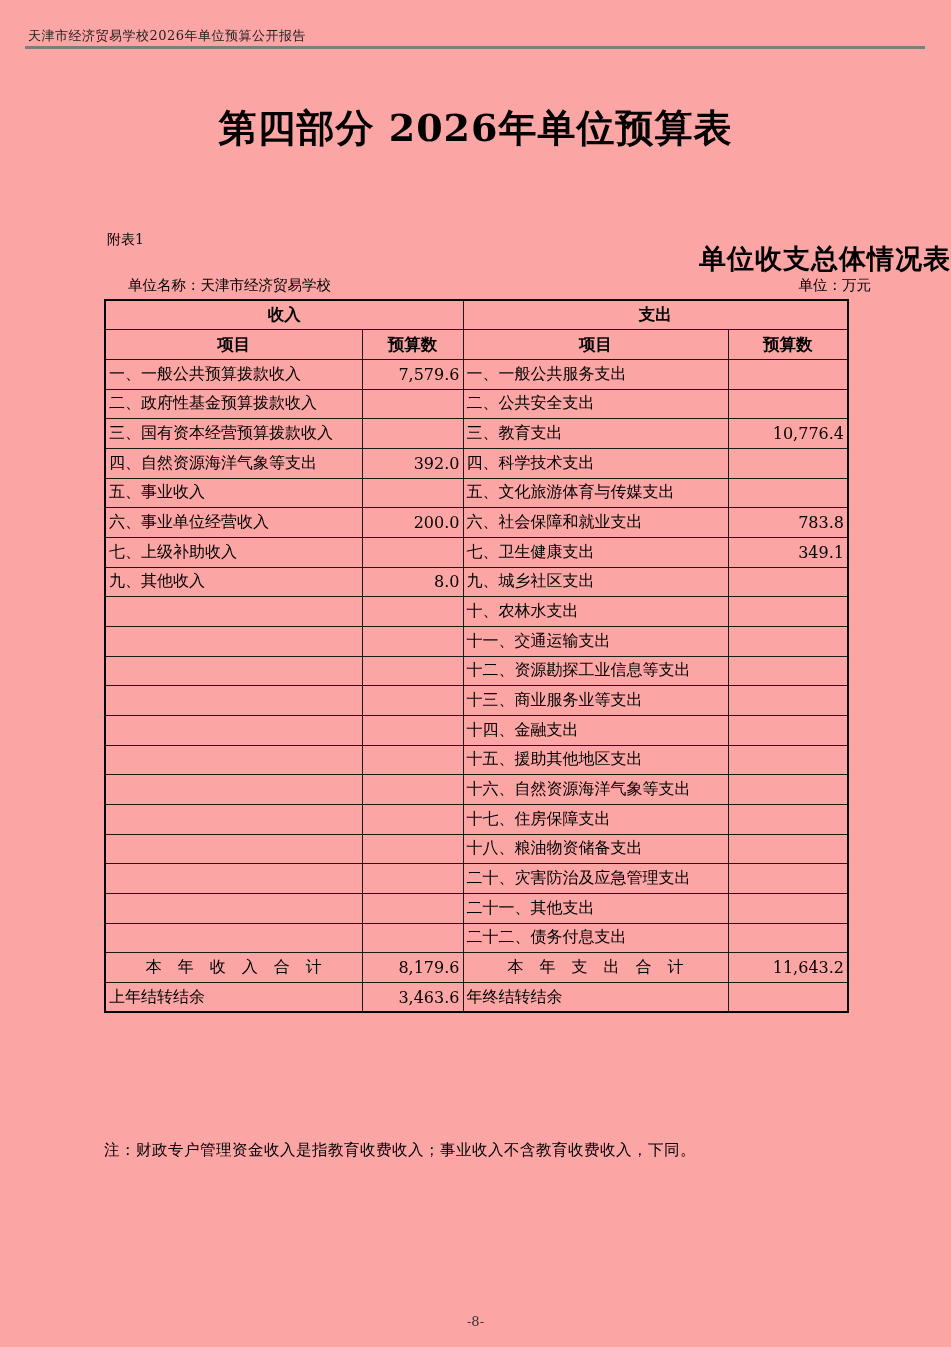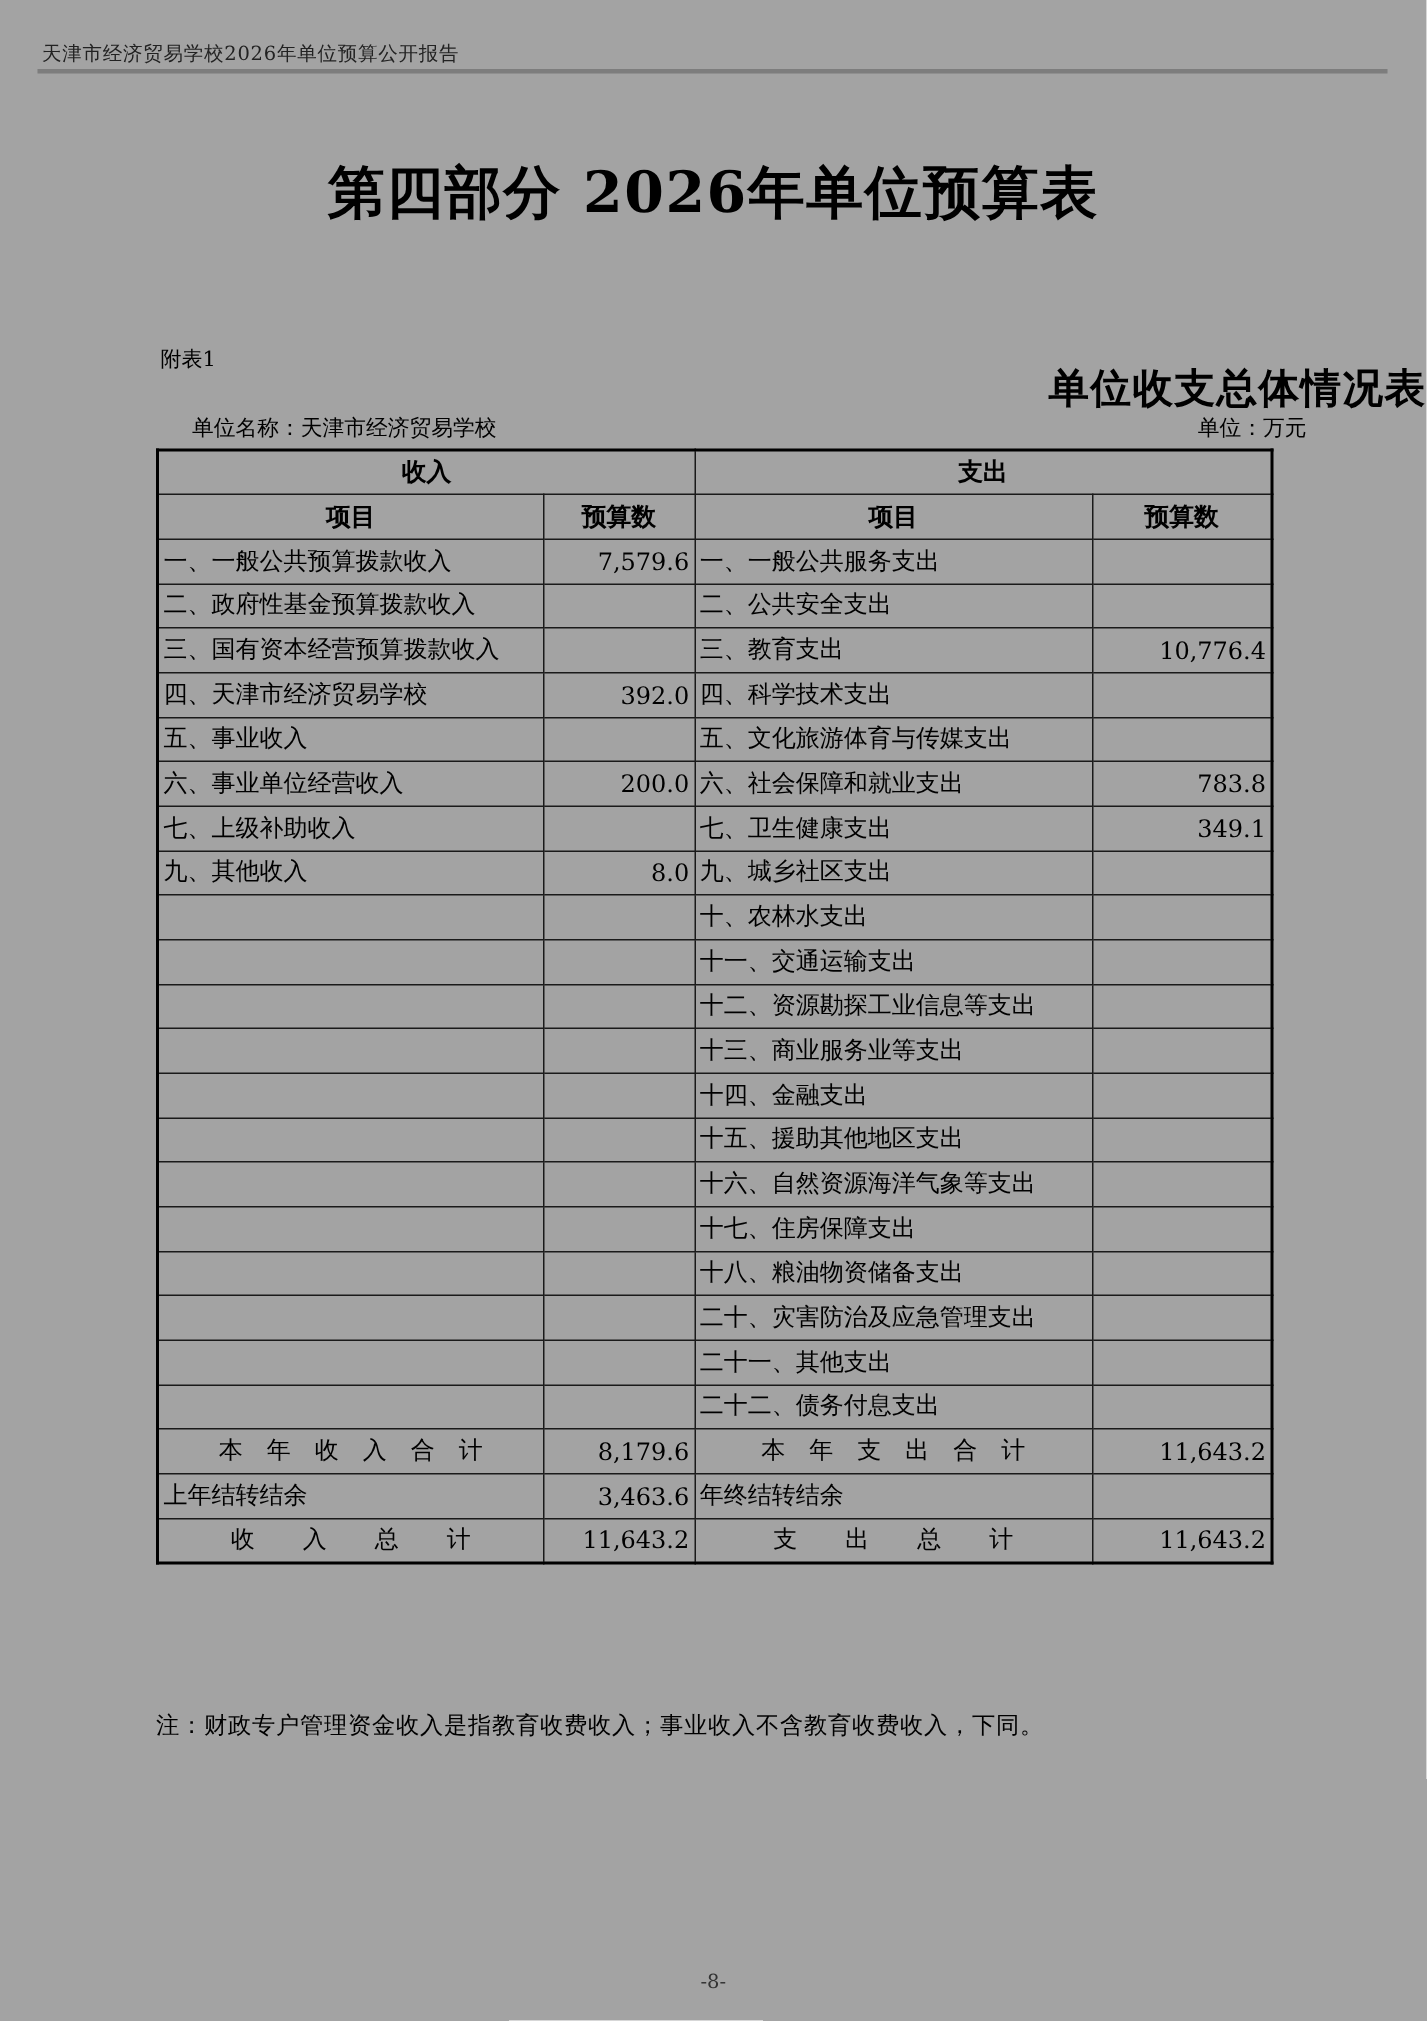--- a/index.html
+++ b/index.html
@@ -2,21 +2,21 @@
 <html><head>
 <meta charset="utf-8">
 <style>
   * { margin: 0; padding: 0; box-sizing: border-box; }
   html, body { background: #ffffff; }
   body { font-family: "DejaVu Serif", "Liberation Serif", serif; color: #000; }
   .page {
     position: relative;
     width: 951px;
     height: 1347px;
-    background: #a3a3a3;
+    background: #fca5a5;
     overflow: hidden;
   }
   .doc-header-text {
     position: absolute;
     left: 28px; top: 27px;
     font-size: 13px;
     color: #222;
     letter-spacing: 0.5px;
     white-space: nowrap;
   }
@@ -159,21 +159,21 @@
           <td class="c-item mid">二、公共安全支出</td>
           <td class="c-val"></td>
         </tr>
         <tr>
           <td class="c-item">三、国有资本经营预算拨款收入</td>
           <td class="c-val"></td>
           <td class="c-item mid">三、教育支出</td>
           <td class="c-val">10,776.4</td>
         </tr>
         <tr>
-          <td class="c-item">四、天津市经济贸易学校</td>
+          <td class="c-item">四、自然资源海洋气象等支出</td>
           <td class="c-val">392.0</td>
           <td class="c-item mid">四、科学技术支出</td>
           <td class="c-val"></td>
         </tr>
         <tr>
           <td class="c-item">五、事业收入</td>
           <td class="c-val"></td>
           <td class="c-item mid">五、文化旅游体育与传媒支出</td>
           <td class="c-val"></td>
         </tr>
@@ -272,26 +272,20 @@
           <td class="c-val">8,179.6</td>
           <td class="c-item ctr mid">本　年　支　出　合　计</td>
           <td class="c-val">11,643.2</td>
         </tr>
         <tr>
           <td class="c-item">上年结转结余</td>
           <td class="c-val">3,463.6</td>
           <td class="c-item mid">年终结转结余</td>
           <td class="c-val"></td>
         </tr>
-        <tr>
-          <td class="c-item ctr">收　　入　　总　　计</td>
-          <td class="c-val">11,643.2</td>
-          <td class="c-item ctr mid">支　　出　　总　　计</td>
-          <td class="c-val">11,643.2</td>
-        </tr>
       </tbody>
   </table>
 
   <div class="note-line">注：财政专户管理资金收入是指教育收费收入；事业收入不含教育收费收入，下同。</div>
 
   <div class="page-number">-8-</div>
 
 </div>
 
 </body></html>

